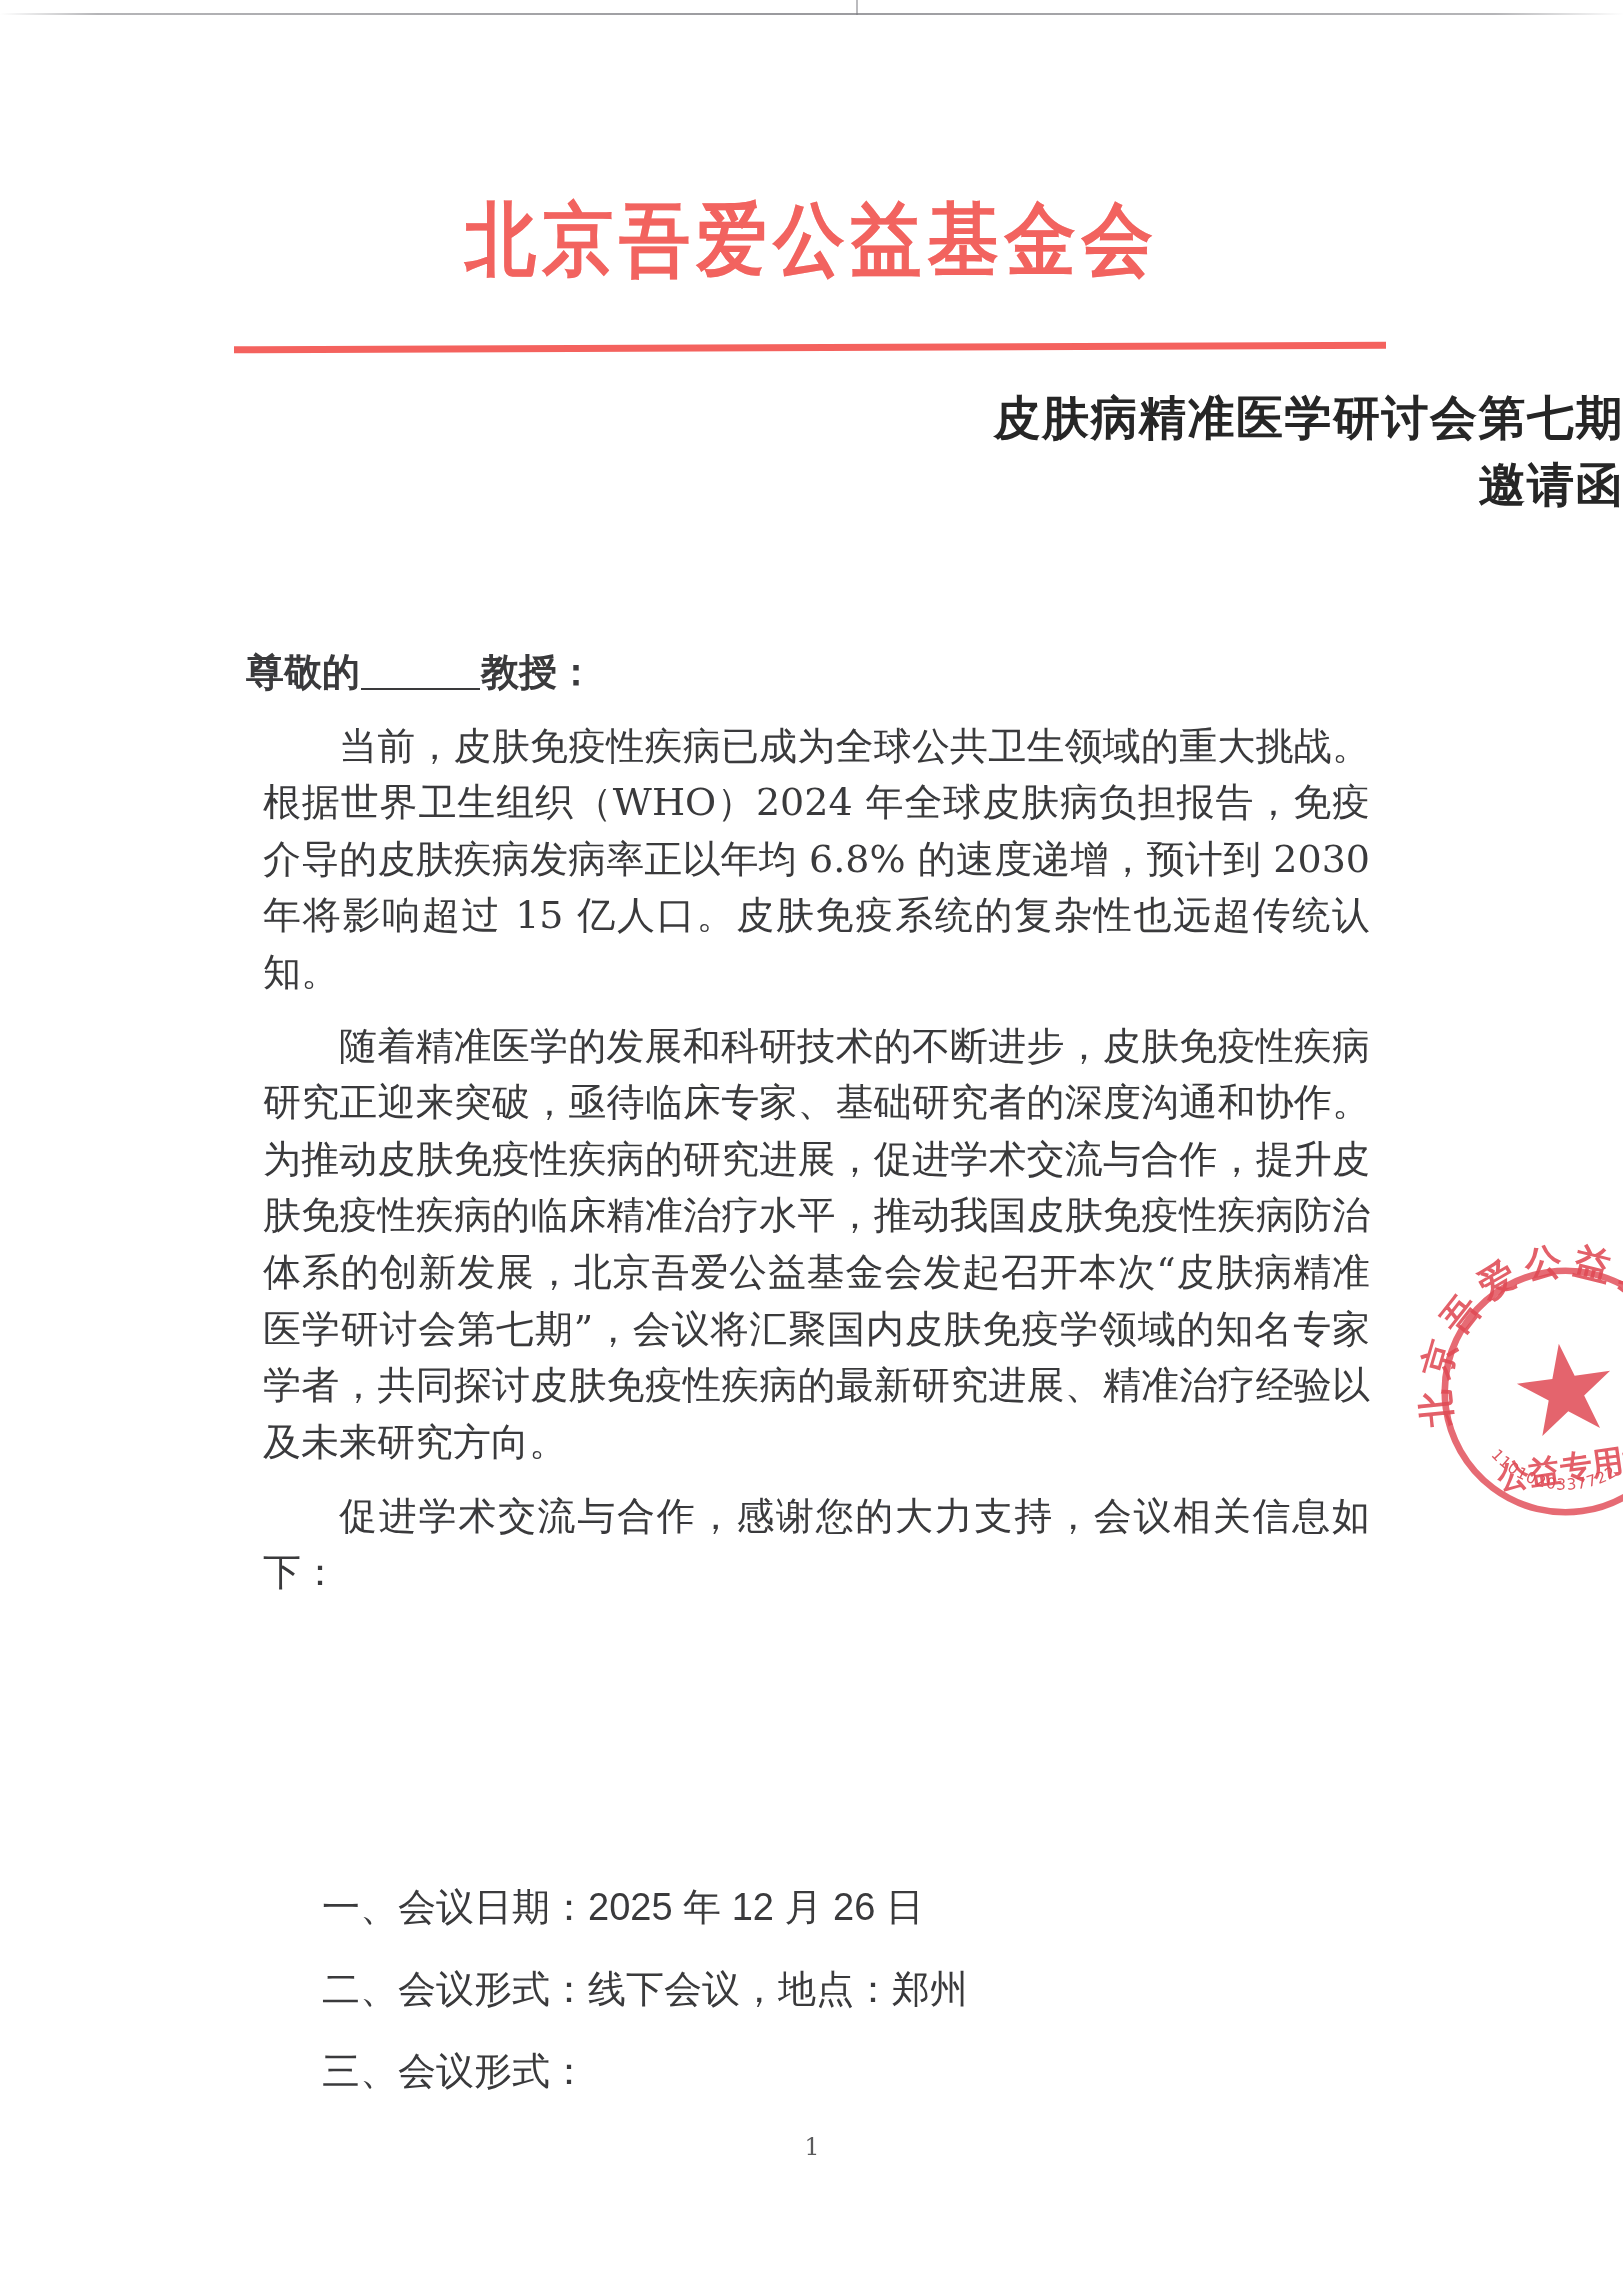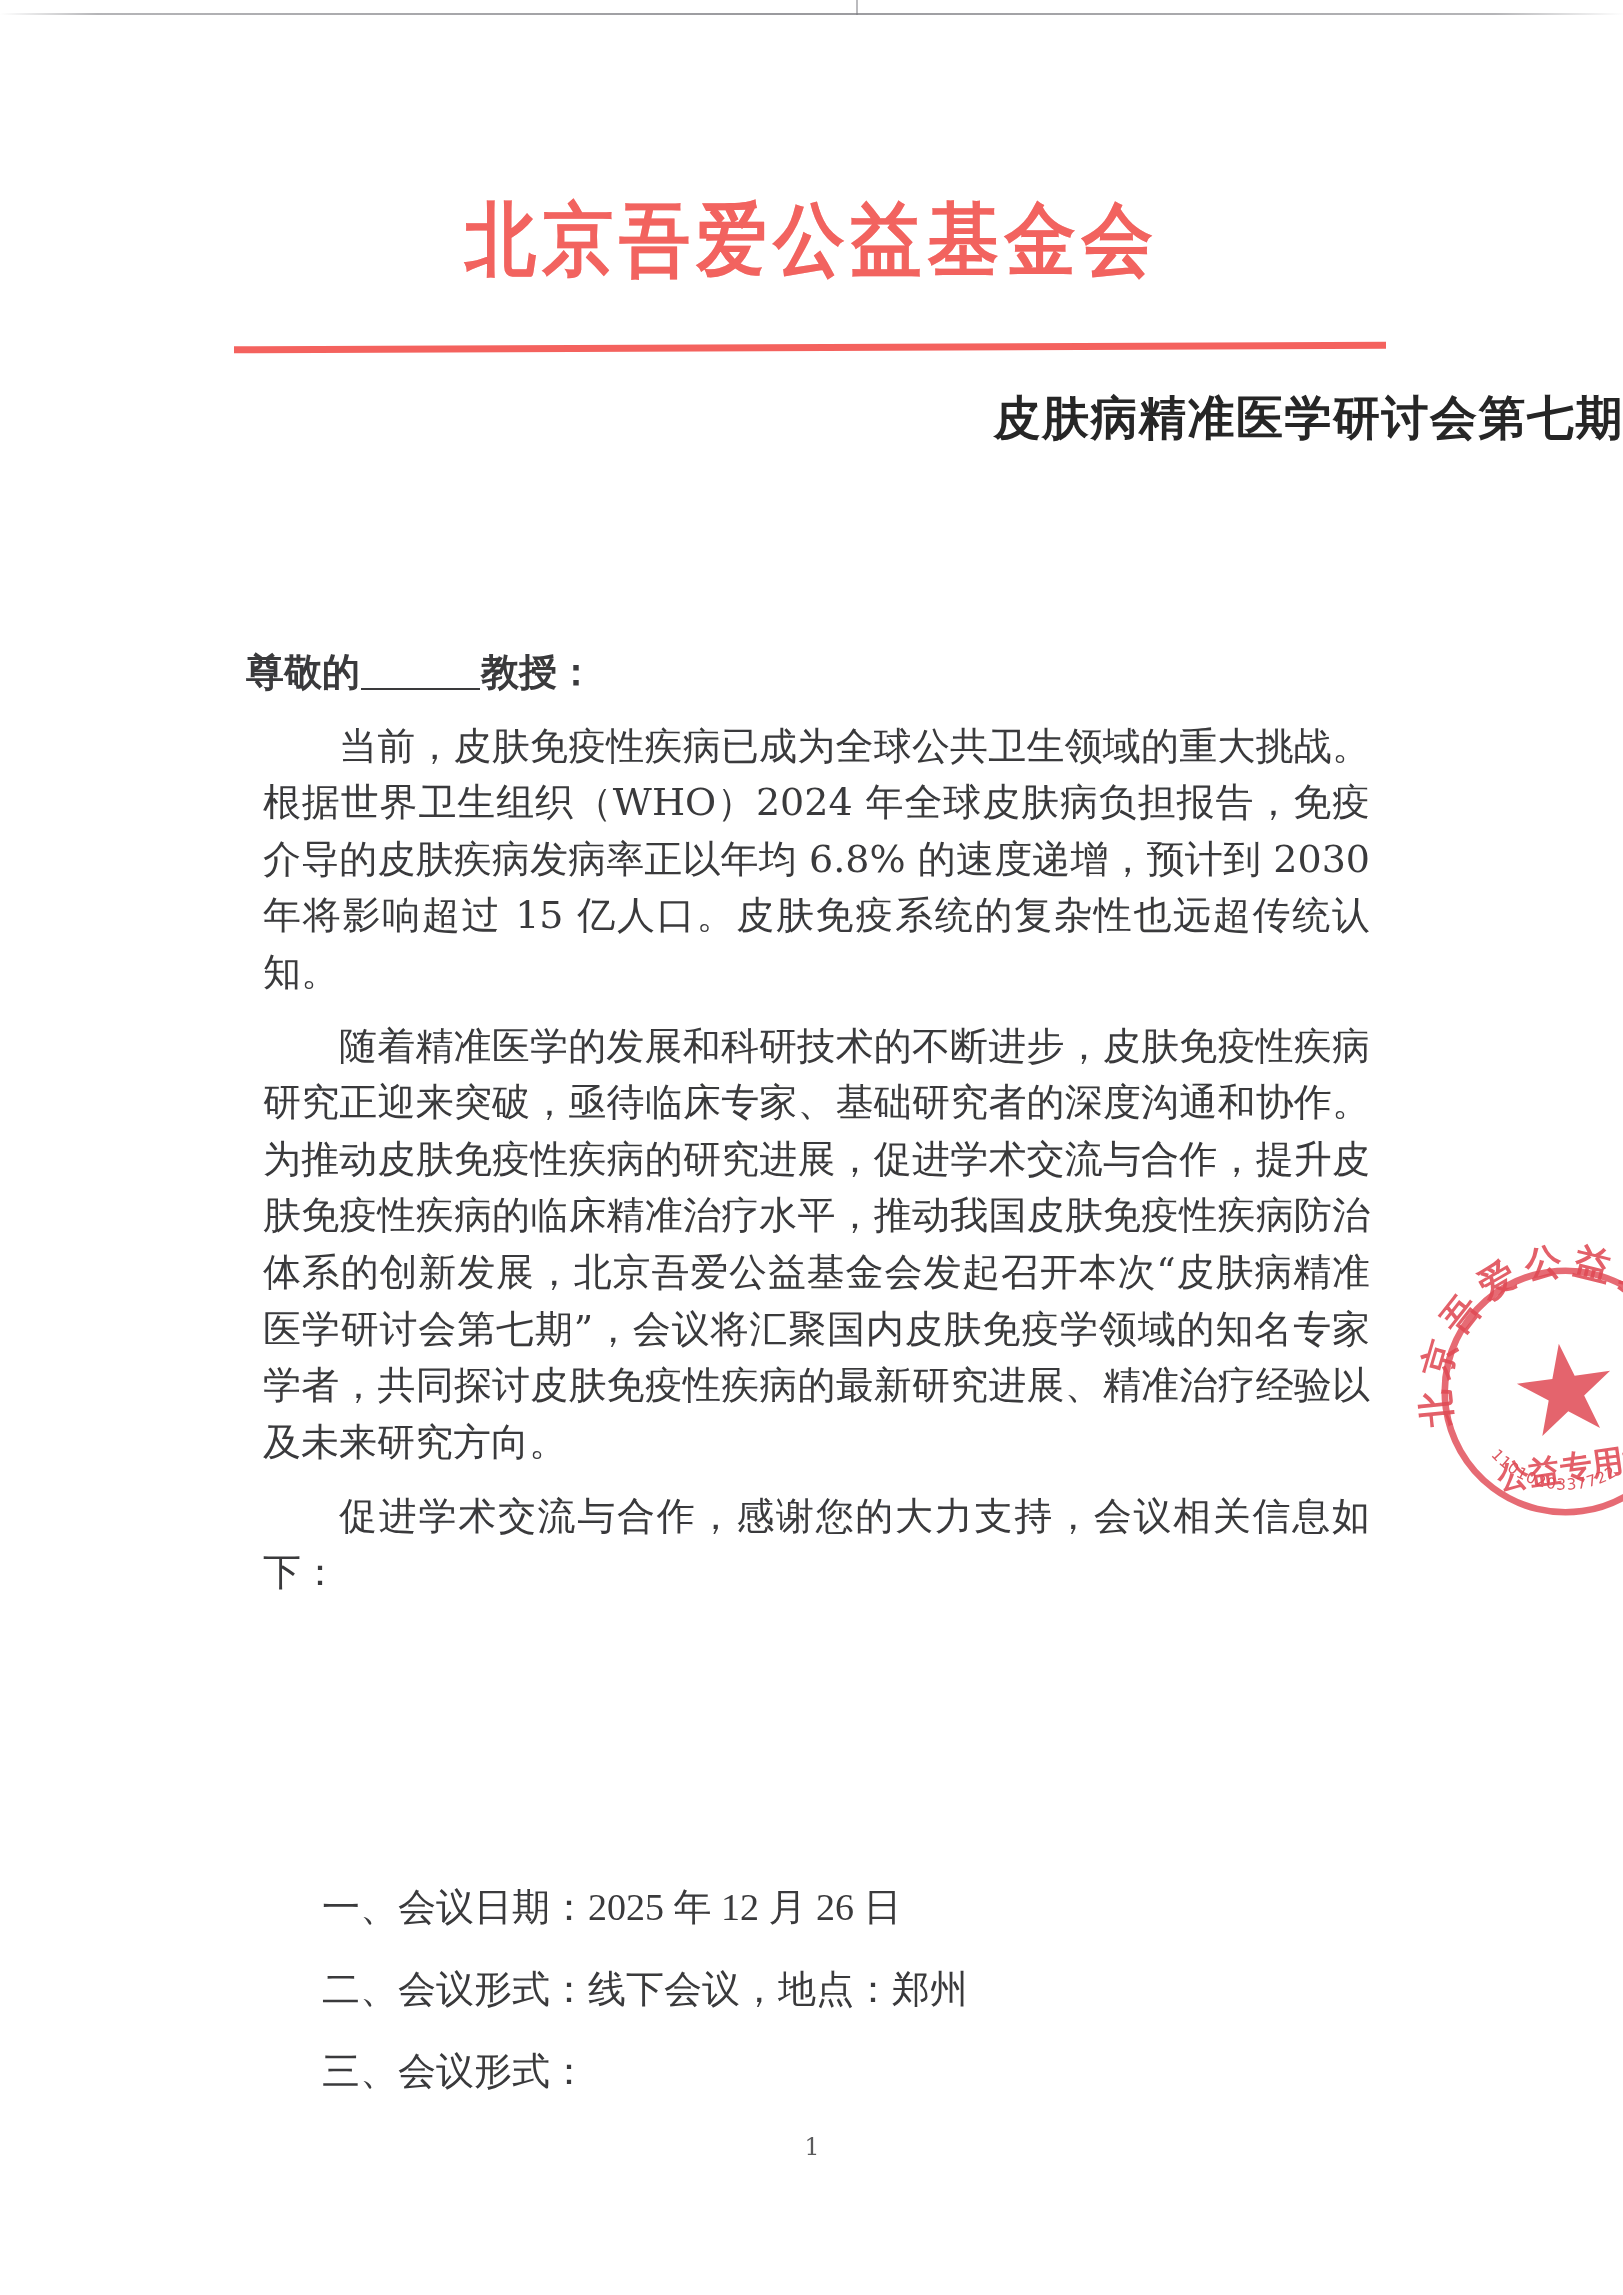--- a/index.html
+++ b/index.html
@@ -121,21 +121,21 @@
     margin: 17px;
     text-indent: 2em;
   }
 
   .list-block {
     position: absolute;
     left: 246px;
     top: 1879px;
     width: 1141px;
     color: #3a3a3c;
-    font-family: Liberation Serif, serif;
+    font-family: Liberation Sans, sans-serif;
     font-size: 38px;
     line-height: 1.49;
   }
   .list-item {
     margin: 0 0 25.6px 0;
     padding-left: 2em;
     white-space: nowrap;
   }
 
   
@@ -198,20 +198,21 @@
   <div class="scan-line-top"></div>
   <div class="scan-tick-top"></div>
 
   <div class="letterhead">
     <span class="letterhead-title">北京吾爱公益基金会</span>
   </div>
   <div class="letterhead-rule"></div>
 
   <div class="doc-title">
     <span class="line">皮肤病精准医学研讨会第七期</span>
+    <span class="line">邀请函</span>
   </div>
 
   <div class="body-block">
     <p class="salutation">
       <span>尊敬的</span><span class="blank-rule"></span><span>教授：</span>
     </p>
     <p class="para">当前，皮肤免疫性疾病已成为全球公共卫生领域的重大挑战。根据世界卫生组织（WHO）2024 年全球皮肤病负担报告，免疫介导的皮肤疾病发病率正以年均 6.8% 的速度递增，预计到 2030 年将影响超过 15 亿人口。皮肤免疫系统的复杂性也远超传统认知。</p>
     <p class="para">随着精准医学的发展和科研技术的不断进步，皮肤免疫性疾病研究正迎来突破，亟待临床专家、基础研究者的深度沟通和协作。为推动皮肤免疫性疾病的研究进展，促进学术交流与合作，提升皮肤免疫性疾病的临床精准治疗水平，推动我国皮肤免疫性疾病防治体系的创新发展，北京吾爱公益基金会发起召开本次“皮肤病精准医学研讨会第七期”，会议将汇聚国内皮肤免疫学领域的知名专家学者，共同探讨皮肤免疫性疾病的最新研究进展、精准治疗经验以及未来研究方向。</p>
     <p class="para">促进学术交流与合作，感谢您的大力支持，会议相关信息如下：</p>
   </div>

